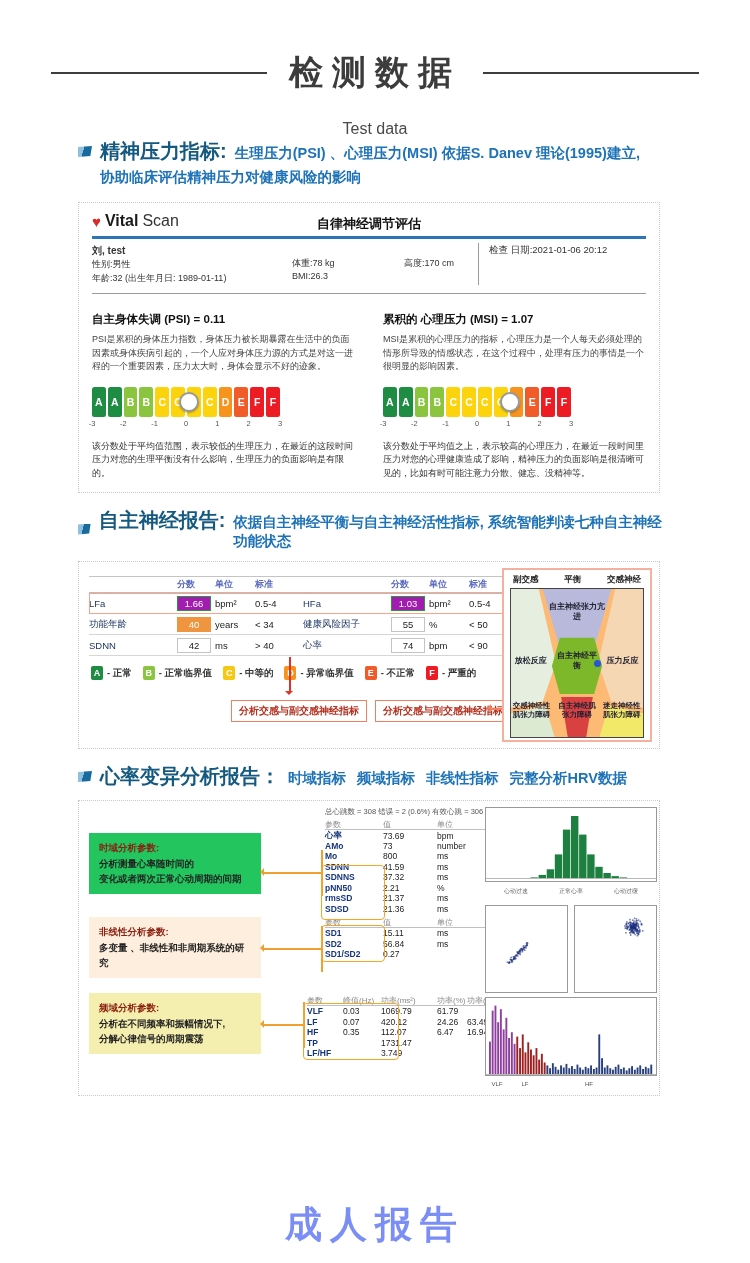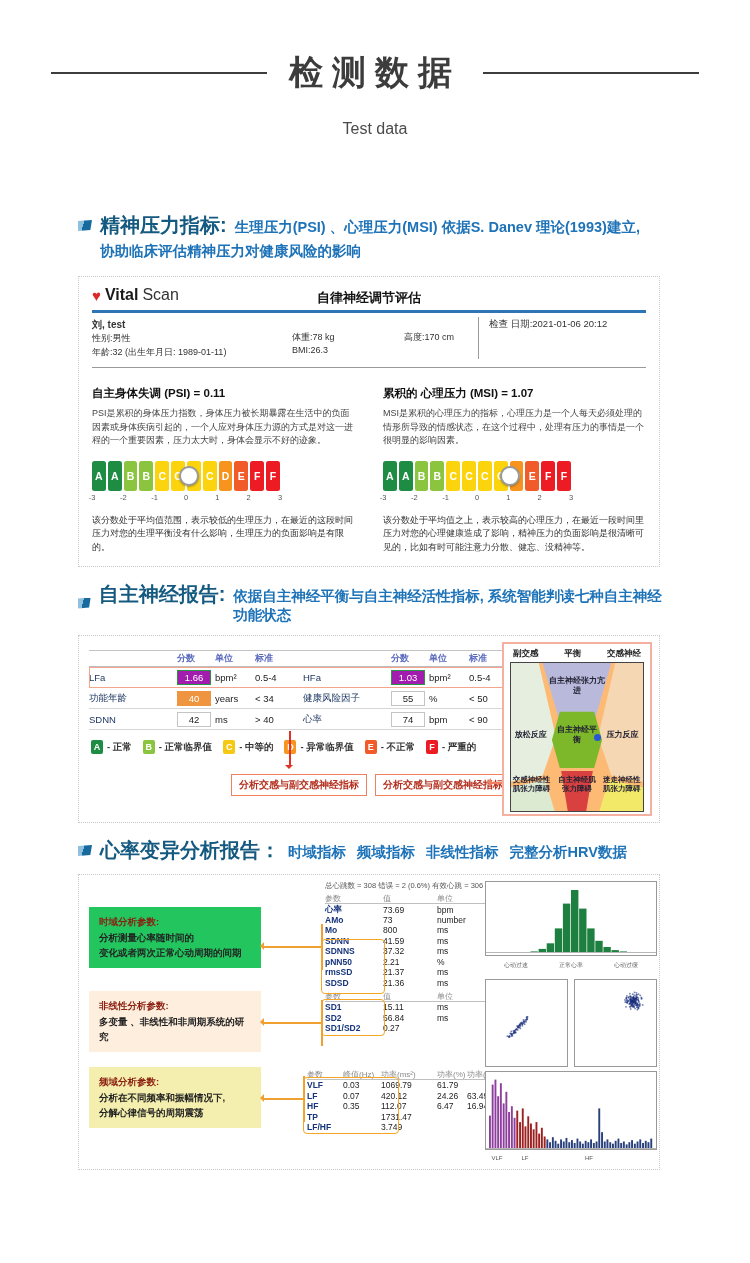--- a/index.html
+++ b/index.html
@@ -106,25 +106,25 @@
   <div class="hdr-row">
     <span class="hline"></span>
     <h1>检测数据</h1>
     <span class="hline"></span>
   </div>
   <div class="sub">Test data</div>
 </div>
 
 <div class="wrap">
 
-  <div class="sec1" style="margin-top:74px">
+  <div class="sec1" style="">
     <div class="sec-head">
       <span class="flag"></span>
       <span class="sec-title">精神压力指标:</span>
-      <span class="sec-desc">生理压力(PSI) 、心理压力(MSI) 依据S. Danev 理论(1993)建立,</span>
+      <span class="sec-desc">生理压力(PSI) 、心理压力(MSI) 依据S. Danev 理论(1995)建立,</span>
     </div>
     <div class="sec-desc2">协助临床评估精神压力对健康风险的影响</div>
 
     <div class="card card1">
       <div class="vs-head">
         <span class="vs-logo">
           <span class="vs-heart">♥</span>
             <b>Vital</b>
             <span>Scan</span>
         </span>

